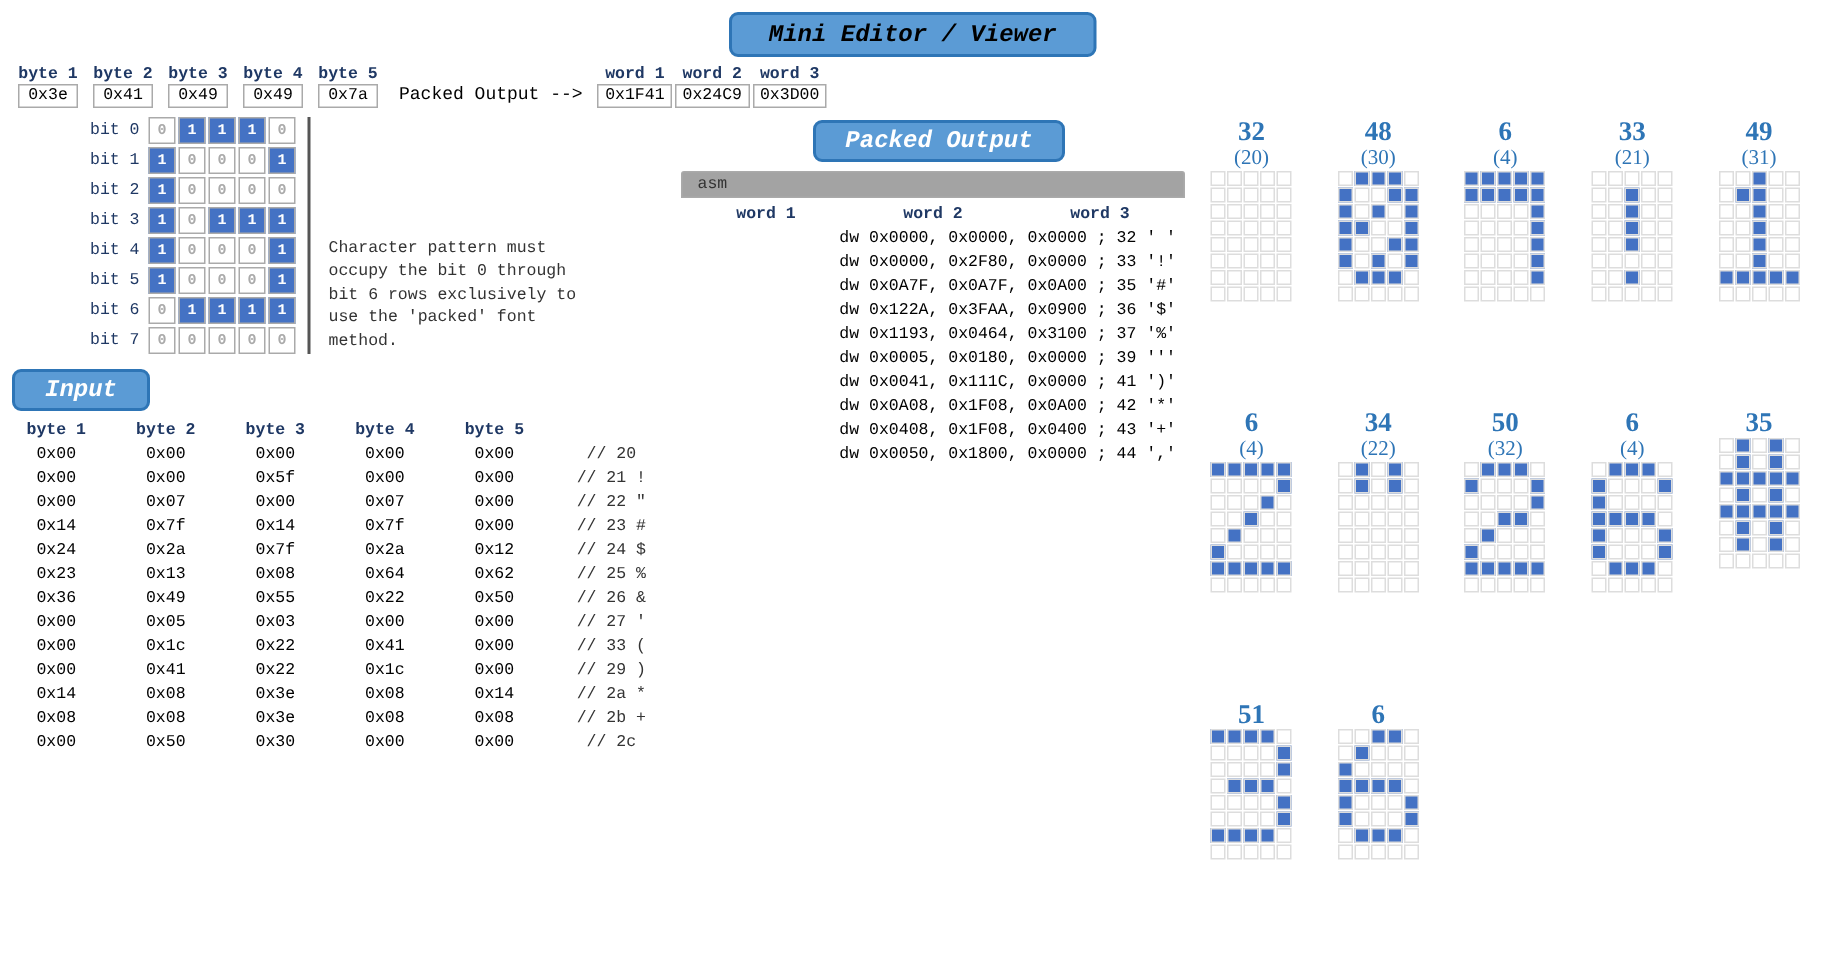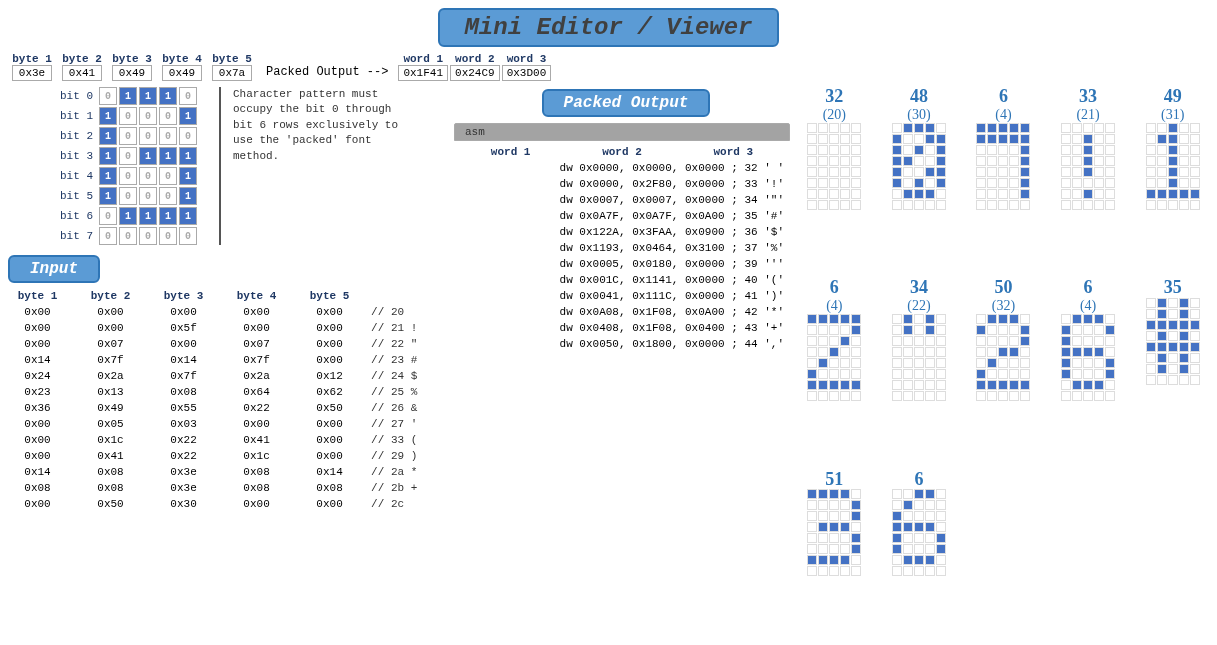--- a/index.html
+++ b/index.html
@@ -26,23 +26,23 @@
       display: flex;
       justify-content: center;
       padding: 8px 0 4px;
     }
 
     .title-box {
       background: #5b9bd5;
       border: 2px solid #2e75b6;
       border-radius: 6px;
       padding: 4px 24px;
-      color: #404040;
+      color: #000000;
       font-style: italic;
-      font-size: 24px;
+      font-size: 16px;
       font-weight: bold;
     }
 
     
     .byte-row-top {
       display: flex;
       align-items: center;
       padding: 2px 8px;
       gap: 2px;
     }
@@ -137,24 +137,24 @@
     }
 
     .bit-cell.off {
       background: #fff;
       color: #aaa;
     }
 
     .bit-note {
       display: flex;
       flex-direction: column;
-      justify-content: flex-start;
+      justify-content: flex-end;
       padding-left: 12px;
       border-left: 2px solid #555;
-      margin-left: 14px;
+      margin-left: 0;
       font-size: 11px;
       color: #333;
       max-width: 180px;
       line-height: 1.4;
     }
 
     
     .input-section {
       margin-top: 4px;
     }
@@ -185,21 +185,21 @@
     }
 
     .input-table td {
       font-size: 11px;
       padding: 1px 4px;
       text-align: center;
       color: #000;
     }
 
     .input-table td.comment {
-      text-align: left;
+      text-align: center;
       color: #333;
     }
 
     
     .middle-panel {
       width: 340px;
       flex-shrink: 0;
       display: flex;
       flex-direction: column;
       padding-left: 4px;
@@ -561,36 +561,30 @@
           </thead>
           <tbody id="packed-tbody">
 
           <tr>
                 <td colspan="4">dw 0x0000, 0x0000, 0x0000 ; 32 ' '</td>
               </tr>
               <tr>
                 <td colspan="4">dw 0x0000, 0x2F80, 0x0000 ; 33 '!'</td>
               </tr>
               <tr>
-                <td colspan="4">dw 0x0007, 0x0007, 0x0000 ; 34 '"'</td>
-              </tr>
-              <tr>
                 <td colspan="4">dw 0x0A7F, 0x0A7F, 0x0A00 ; 35 '#'</td>
               </tr>
               <tr>
                 <td colspan="4">dw 0x122A, 0x3FAA, 0x0900 ; 36 '$'</td>
               </tr>
               <tr>
                 <td colspan="4">dw 0x1193, 0x0464, 0x3100 ; 37 '%'</td>
               </tr>
               <tr>
                 <td colspan="4">dw 0x0005, 0x0180, 0x0000 ; 39 '''</td>
-              </tr>
-              <tr>
-                <td colspan="4">dw 0x001C, 0x1141, 0x0000 ; 40 '('</td>
               </tr>
               <tr>
                 <td colspan="4">dw 0x0041, 0x111C, 0x0000 ; 41 ')'</td>
               </tr>
               <tr>
                 <td colspan="4">dw 0x0A08, 0x1F08, 0x0A00 ; 42 '*'</td>
               </tr>
               <tr>
                 <td colspan="4">dw 0x0408, 0x1F08, 0x0400 ; 43 '+'</td>
               </tr>

